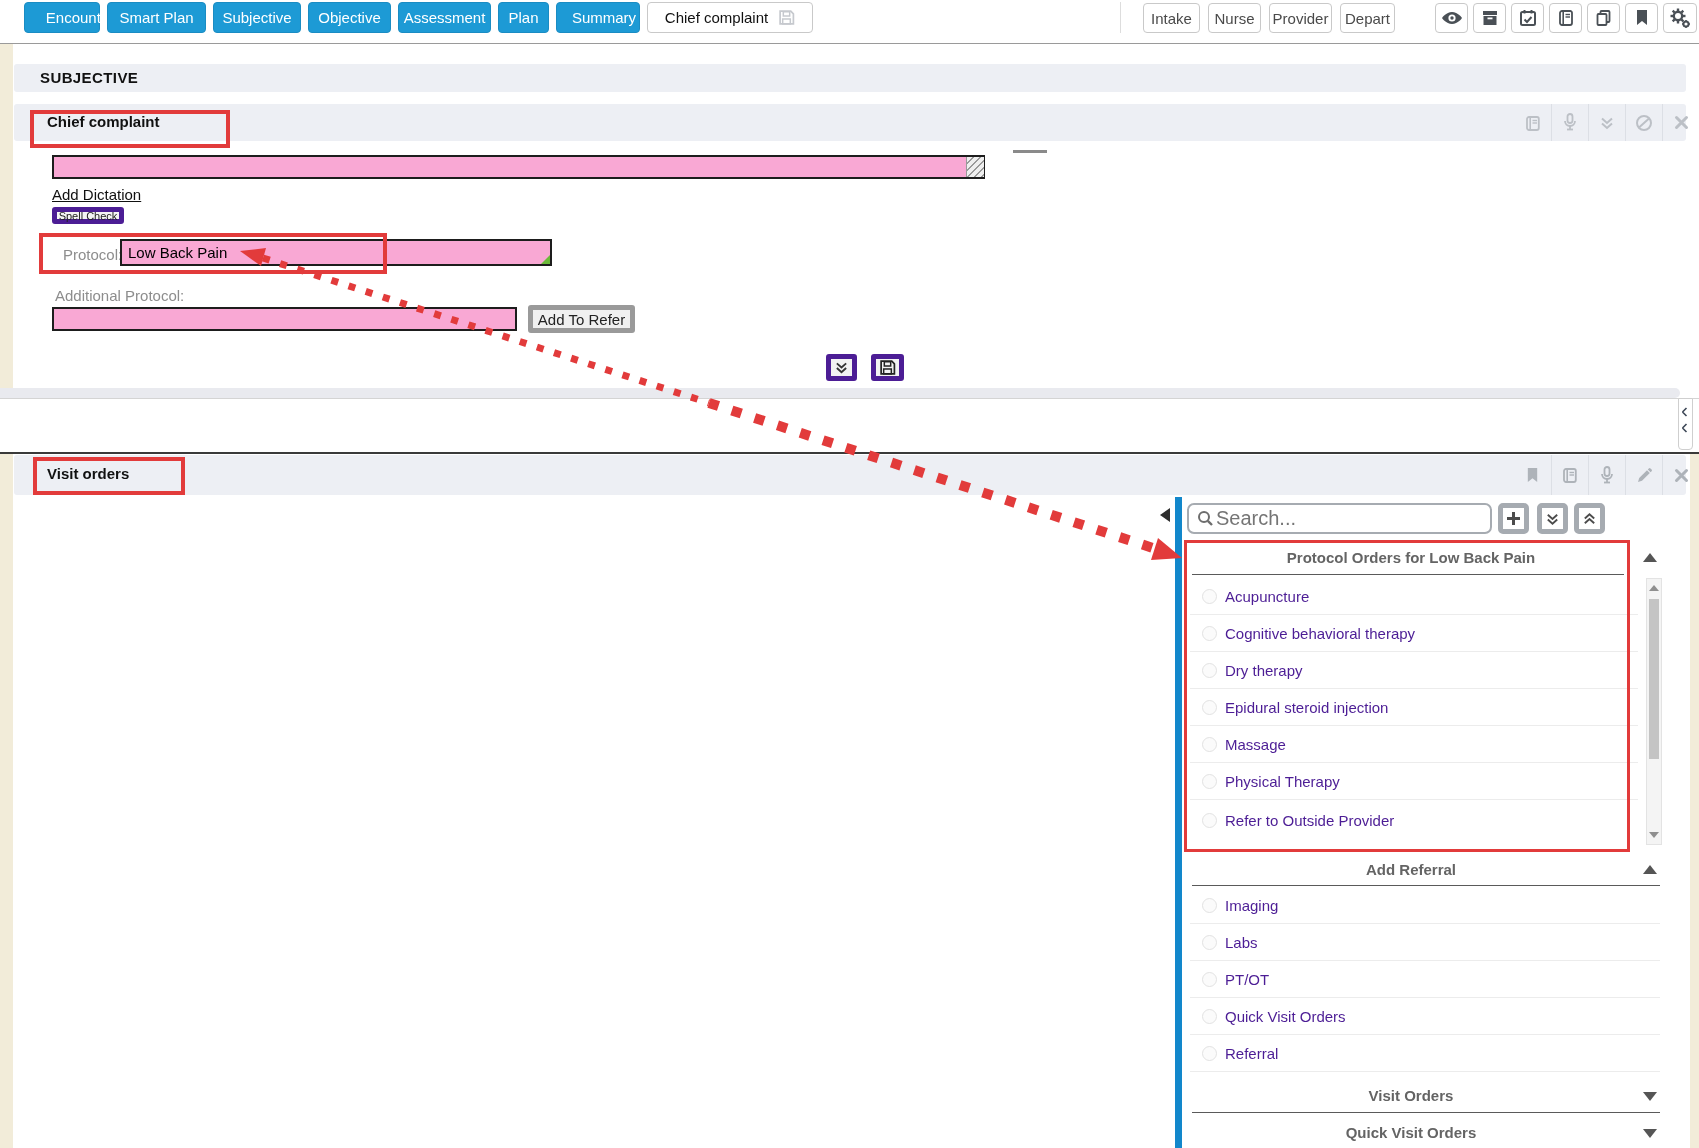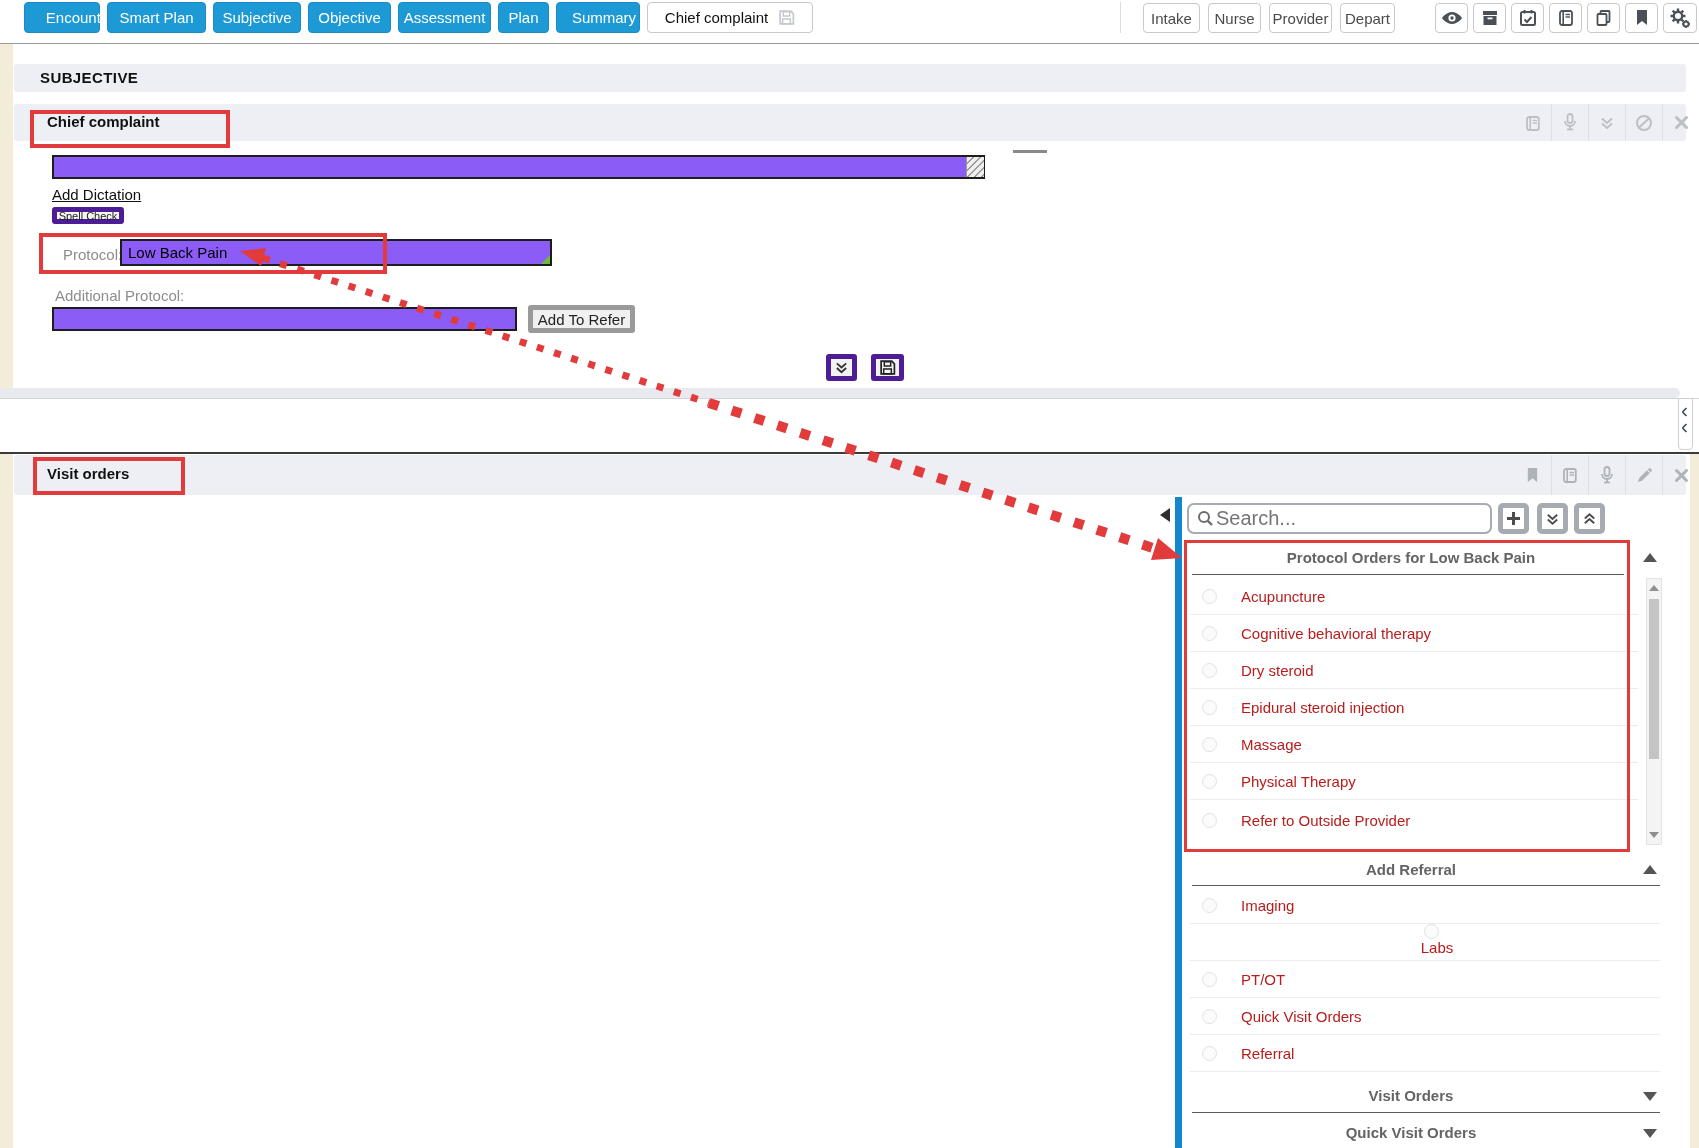--- a/index.html
+++ b/index.html
@@ -18,35 +18,35 @@
     align-items:center;justify-content:center;box-sizing:border-box;}
   .icon-btn{position:absolute;top:3px;height:30px;width:33px;background:#fff;
     border:1px solid #c9c9c9;border-radius:4px;display:flex;align-items:center;
     justify-content:center;box-sizing:border-box;}
   
   .band{position:absolute;left:14px;width:1672px;background:#edeff4;border-radius:3px;}
   .band-title{position:absolute;font-size:15px;font-weight:bold;color:#111;}
   .icon-cell{position:absolute;width:37px;height:100%;display:flex;align-items:center;
     justify-content:center;border-left:1px solid #dcdfe5;box-sizing:border-box;}
   
-  .tx-input{position:absolute;border:2px solid #1d1d1d;background:#8b5cf6;box-sizing:border-box;
+  .tx-input{position:absolute;border:2px solid #1d1d1d;background:#f9a8d4;box-sizing:border-box;
     font-size:15px;font-family:inherit;padding:1px 6px;border-radius:0;}
   .small-btn{position:absolute;background:#f4f4f4;border:5px solid #4c1d95;border-radius:3px;
     box-sizing:border-box;display:flex;align-items:center;justify-content:center;}
   .gray-label{position:absolute;font-size:15px;color:#8d8d8d;}
   
   .red-box{position:absolute;border:4px solid #e23b3b;box-sizing:border-box;z-index:40;pointer-events:none;}
   
   .sec-header{position:absolute;left:1196px;width:430px;font-size:15px;font-weight:bold;color:#646464;text-align:center;}
   .sec-rule{position:absolute;left:1192px;height:1px;background:#5a5a5a;}
   .item-row{position:absolute;left:1190px;width:448px;height:37px;border-bottom:1px solid #ececec;
     display:flex;align-items:center;box-sizing:border-box;background:#fff;}
   .item-dot{width:13px;height:13px;border-radius:50%;border:1px solid #e2e2e2;background:#fbfbfb;
     margin-left:12px;flex:0 0 auto;}
-  .item-label{font-size:15px;color:#b91c1c;margin-left:24px;white-space:nowrap;}
+  .item-label{font-size:15px;color:#4c1d95;margin-left:8px;white-space:nowrap;}
   
   .tri-up{width:0;height:0;border-left:7px solid transparent;border-right:7px solid transparent;
     border-bottom:9px solid #555;}
   .tri-down{width:0;height:0;border-left:7px solid transparent;border-right:7px solid transparent;
     border-top:9px solid #555;}
   .tri-left{width:0;height:0;border-top:7px solid transparent;border-bottom:7px solid transparent;
     border-right:10px solid #2e2e2e;}
   .tri-s-up{width:0;height:0;border-left:5px solid transparent;border-right:5px solid transparent;
     border-bottom:6px solid #8f8f8f;}
   .tri-s-down{width:0;height:0;border-left:5px solid transparent;border-right:5px solid transparent;
@@ -332,21 +332,21 @@
 <div class="item-row" style="top:578px;">
     <span class="item-dot"></span>
     <span class="item-label">Acupuncture</span>
   </div>
 <div class="item-row" style="top:615px;">
     <span class="item-dot"></span>
     <span class="item-label">Cognitive behavioral therapy</span>
   </div>
 <div class="item-row" style="top:652px;">
     <span class="item-dot"></span>
-    <span class="item-label">Dry steroid</span>
+    <span class="item-label">Dry therapy</span>
   </div>
 <div class="item-row" style="top:689px;">
     <span class="item-dot"></span>
     <span class="item-label">Epidural steroid injection</span>
   </div>
 <div class="item-row" style="top:726px;">
     <span class="item-dot"></span>
     <span class="item-label">Massage</span>
   </div>
 <div class="item-row" style="top:763px;">
@@ -365,21 +365,21 @@
 </div>
 
 <span class="sec-header" style="top:861px;">Add Referral</span>
 <span class="abs tri-up" style="left:1643px;top:865px;"></span>
 <div class="sec-rule" style="top:885px;width:468px;"></div>
 
 <div class="item-row" style="top:887px;width:470px;">
     <span class="item-dot"></span>
     <span class="item-label">Imaging</span>
   </div>
-<div class="item-row" style="top:924px;width:470px;flex-direction:column;">
+<div class="item-row" style="top:924px;width:470px;">
     <span class="item-dot"></span>
     <span class="item-label">Labs</span>
   </div>
 <div class="item-row" style="top:961px;width:470px;">
     <span class="item-dot"></span>
     <span class="item-label">PT/OT</span>
   </div>
 <div class="item-row" style="top:998px;width:470px;">
     <span class="item-dot"></span>
     <span class="item-label">Quick Visit Orders</span>

